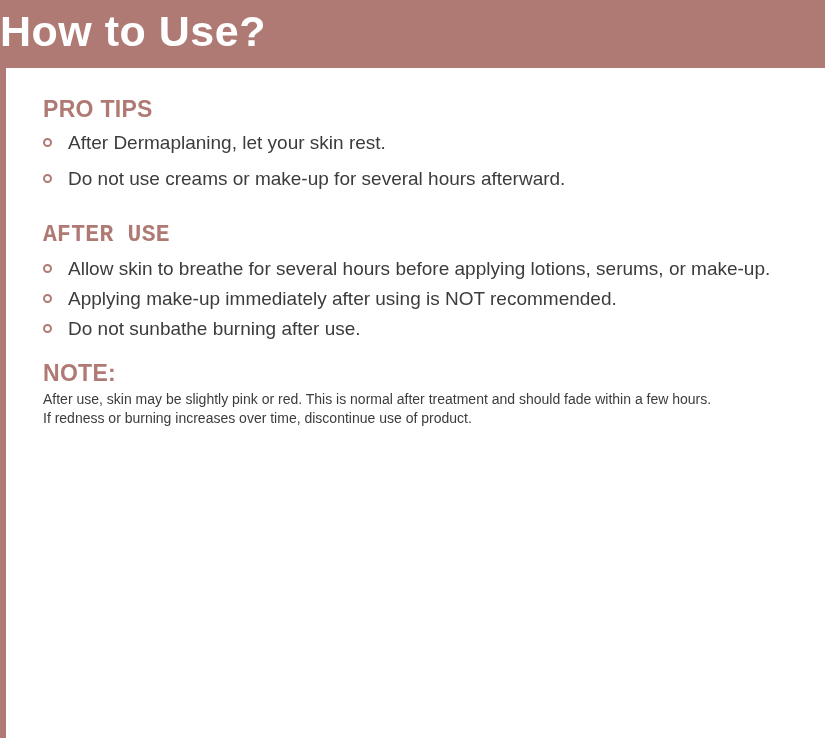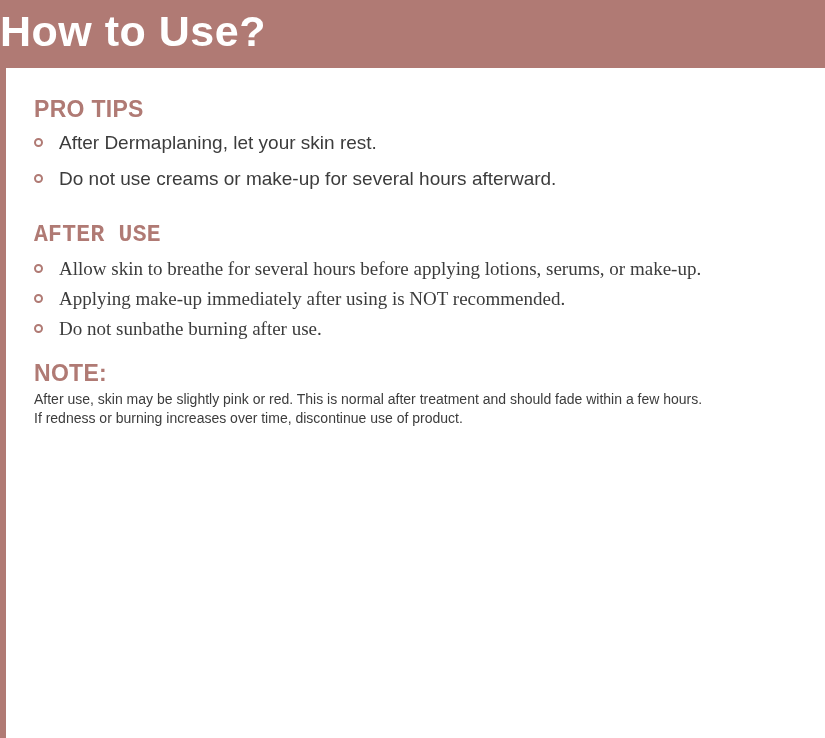--- a/index.html
+++ b/index.html
@@ -52,21 +52,21 @@
     background: #b07a74;
   }
   
   .content {
     position: absolute;
     top: 68px;
     left: 6px;
     width: 819px;
     height: 670px;
     box-sizing: border-box;
-    padding: 24px 30px 0 28px;
+    padding: 24px 30px 0 37px;
   }
   .section-heading {
     color: #b07a74;
     font-size: 23px;
     font-weight: bold;
     letter-spacing: 0.3px;
     margin: 0 0 6px 0;
     line-height: 1.2;
   }
   .section-heading.pro-tips { margin-top: 4px; }
@@ -79,21 +79,21 @@
     padding: 0;
   }
   ul.bullet-list li {
     position: relative;
     padding-left: 25px;
     font-size: 19px;
     line-height: 1.38;
     color: #3c3c3c;
     margin-bottom: 10px;
   }
-  ul.bullet-list.tight li { margin-bottom: 4px; font-family: Liberation Serif, serif; }
+  ul.bullet-list.tight li { margin-bottom: 4px; }
   .bullet-dot {
     position: absolute;
     left: 0;
     top: 8px;
     width: 9px;
     height: 9px;
     border: 2px solid #b07a74;
     border-radius: 50%;
     box-sizing: border-box;
   }

